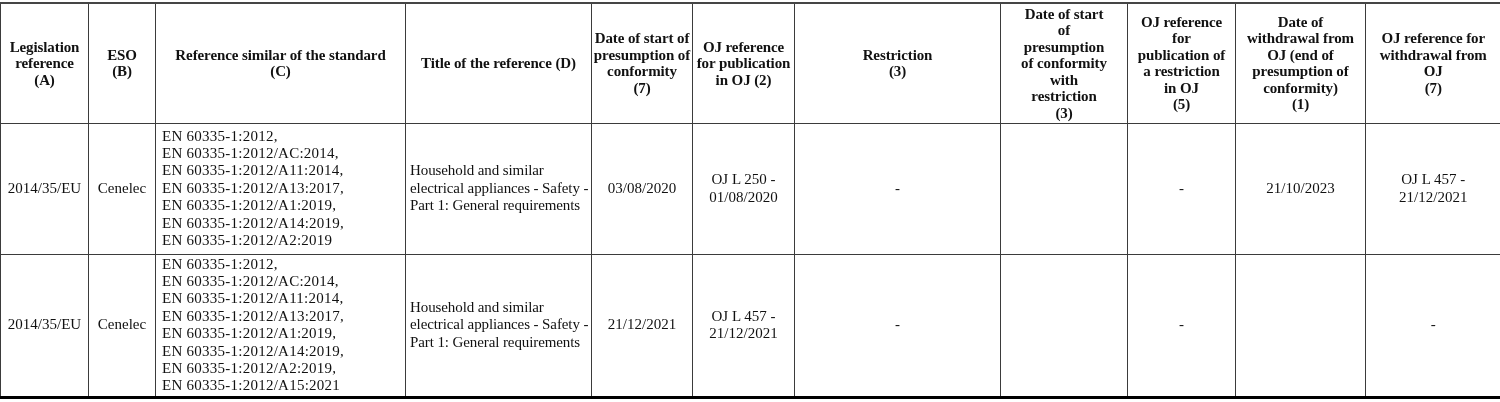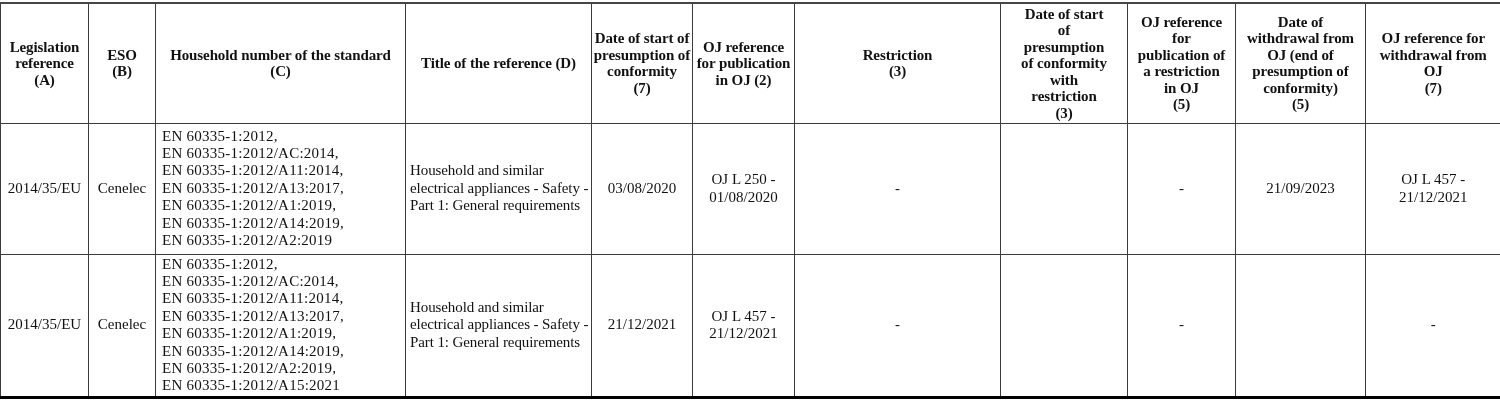--- a/index.html
+++ b/index.html
@@ -65,21 +65,21 @@
         <col style="width:130px">
         <col style="width:135px">
     </colgroup>
     <thead>
       <tr>
         <th>Legislation
 reference
 (A)</th>
         <th>ESO
 (B)</th>
-        <th>Household number of the standard
+        <th>Reference similar of the standard
 (C)</th>
         <th>Title of the reference (D)</th>
         <th>Date of start of
 presumption of
 conformity
 (7)</th>
         <th>OJ reference
 for publication
 in OJ (2)</th>
         <th>Restriction
@@ -95,21 +95,21 @@
 for
 publication of
 a restriction
 in OJ
 (5)</th>
         <th>Date of
 withdrawal from
 OJ (end of
 presumption of
 conformity)
-(5)</th>
+(1)</th>
         <th>OJ reference for
 withdrawal from
 OJ
 (7)</th>
       </tr>
     </thead>
     <tbody>
       <tr class="row-1">
         <td>2014/35/EU</td>
         <td>Cenelec</td>
@@ -122,21 +122,21 @@
 EN 60335-1:2012/A2:2019</td>
         <td class="cell-title">Household and similar
 electrical appliances - Safety -
 Part 1: General requirements</td>
         <td>03/08/2020</td>
         <td>OJ L 250 -
 01/08/2020</td>
         <td>-</td>
         <td></td>
         <td>-</td>
-        <td>21/09/2023</td>
+        <td>21/10/2023</td>
         <td>OJ L 457 -
 21/12/2021</td>
       </tr>
       <tr class="row-2">
         <td>2014/35/EU</td>
         <td>Cenelec</td>
         <td class="cell-left">EN 60335-1:2012,
 EN 60335-1:2012/AC:2014,
 EN 60335-1:2012/A11:2014,
 EN 60335-1:2012/A13:2017,

